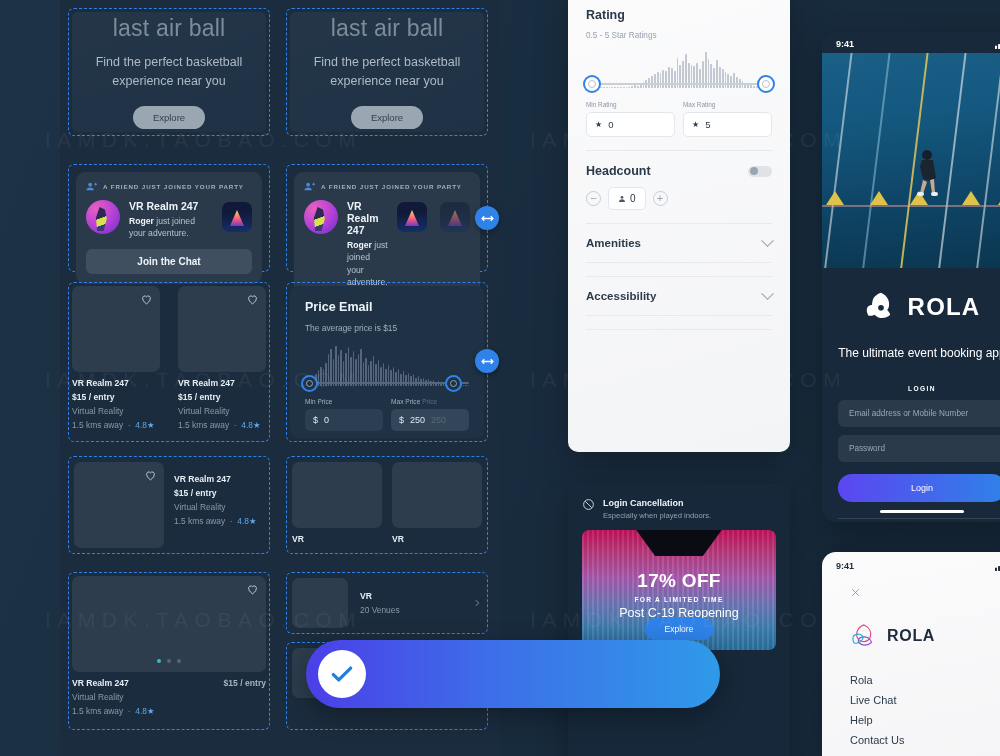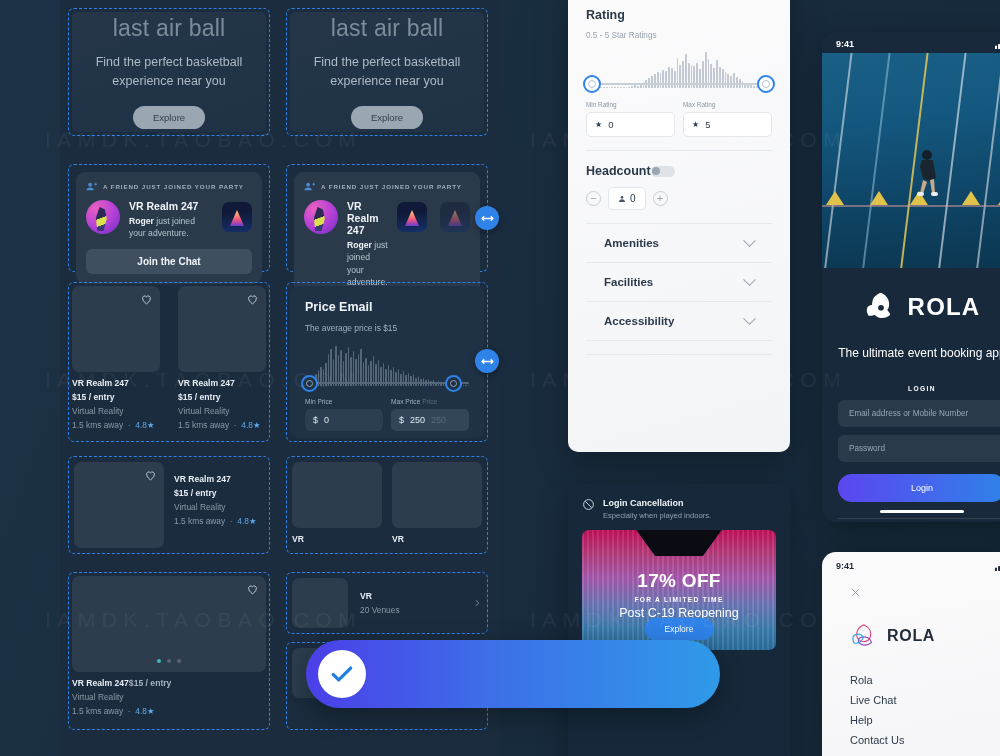--- a/index.html
+++ b/index.html
@@ -96,30 +96,30 @@
   .hist2 { position:relative; height:40px; margin-top:8px; display:flex; align-items:flex-end; gap:1px; }
   .hist2 i { flex:1; background:#c2c9d2; border-radius:.5px; display:block; }
   .track2 { position:absolute; left:0; right:0; bottom:3px; height:2px; background:#c8cfd7; border-radius:2px; }
   .knob2 { position:absolute; width:18px;height:18px;border-radius:50%;border:2.2px solid #2f82e8;
            background:#fff; bottom:-5px; }
   .knob2:after{content:"";position:absolute;inset:3px;border-radius:50%;border:1.4px solid #b9c2cc;}
   .lbl { font-size:6.4px; color:#8b96a3; }
   .ipt { background:#fff; border:1px solid #e3e7ec; border-radius:5px; padding:6px 8px;
          display:flex; align-items:center; gap:6px; font-size:9.5px; color:#2b3a4a; margin-top:4px; }
   .sep { height:1px; background:#e6e9ed; margin:13px 18px 0; }
-  .row { display:flex; align-items:center; justify-content:flex-start; }
+  .row { display:flex; align-items:center; justify-content:space-between; }
   .toggle { width:24px; height:11px; border-radius:7px; background:#dfe3e8; position:relative; }
   .toggle:after{content:"";position:absolute;left:1.5px;top:1.5px;width:8px;height:8px;border-radius:50%;background:#9aa5b1;}
   .pers-t { font-size:8.4px; color:#2b3a4a; font-weight:700; }
   .pers-s { font-size:7.8px; color:#97a2ae; line-height:1.5; margin-top:2px; }
   .circ { width:15px;height:15px;border-radius:50%;border:1px solid #c7cdd5;color:#9aa5b1;
           display:flex;align-items:center;justify-content:center;font-size:11px;line-height:1;}
   .cntbox{ background:#fff;border:1px solid #e3e7ec;border-radius:5px;padding:5px 9px;font-size:10px;
            color:#2b3a4a;display:flex;align-items:center;gap:4px;}
-  .acc { display:flex;align-items:center;justify-content:space-between;padding:13px 36px 0;text-align:center; }
+  .acc { display:flex;align-items:center;justify-content:space-between;padding:13px 18px 0;text-align:center; }
   .acc-t{ font-size:11.5px;color:#2b3a4a;font-weight:700; }
   .chev { width:9px;height:9px;border-right:1.6px solid #9aa5b1;border-bottom:1.6px solid #9aa5b1;
           transform:rotate(45deg) translate(-2px,-2px); }
 
   
   .promo { position:absolute; left:568px; top:484px; width:222px; height:290px;
            background:#16283a; border-radius:10px; padding:14px 14px 0; overflow:hidden;
            box-shadow:0 10px 30px rgba(0,0,0,.3); }
   .fc-row { display:flex; gap:8px; align-items:flex-start; }
   .fc-t { font-size:9px; color:#eef3f8; font-weight:700; }
@@ -550,24 +550,20 @@
         </div>
       </div>
     </div>
 
     <div class="sep"></div>
     <div class="acc">
       <div class="acc-t">Amenities</div>
       <div class="chev"></div>
     </div>
     <div class="sep"></div>
-    <div class="acc">
-      <div class="acc-t">Facilities</div>
-      <div class="chev"></div>
-    </div>
     <div class="sep"></div>
     <div class="acc">
       <div class="acc-t">Accessibility</div>
       <div class="chev"></div>
     </div>
     <div class="sep"></div>
     <div class="sep"></div>
   </div>
 
   <div class="promo">

